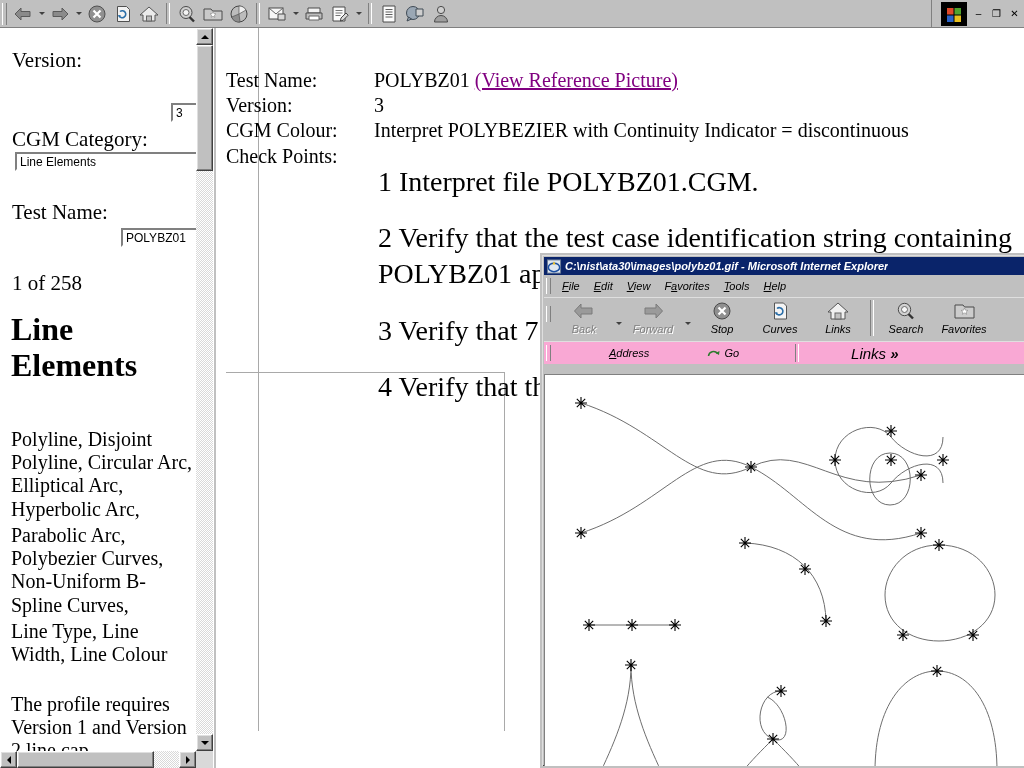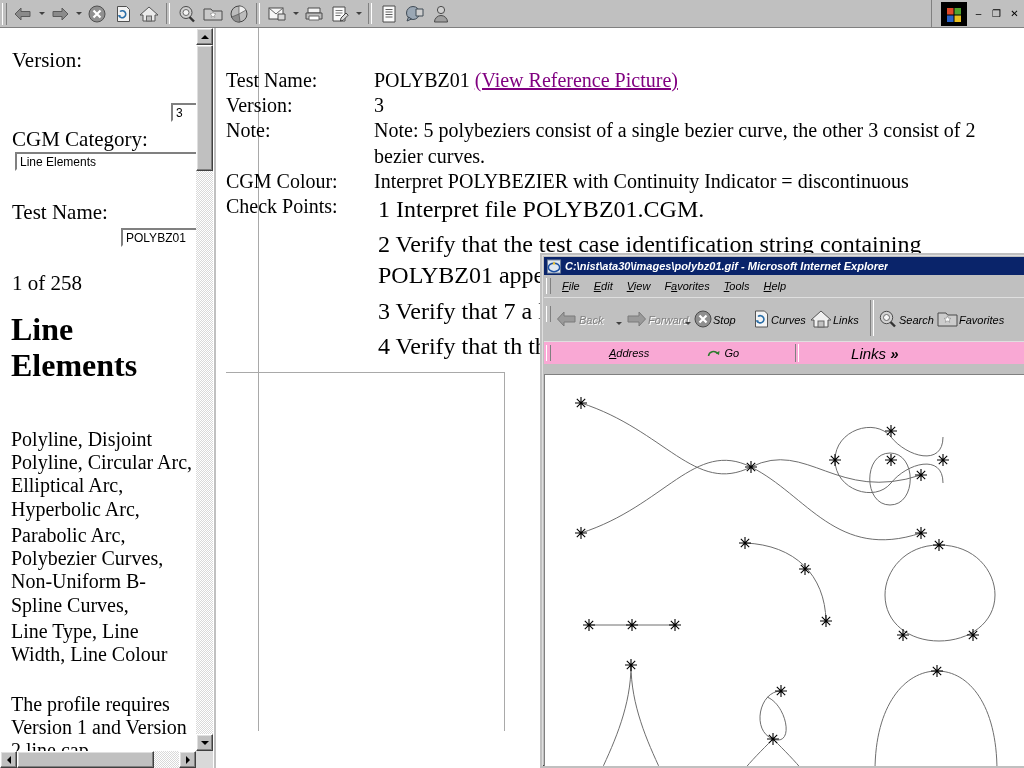--- a/index.html
+++ b/index.html
@@ -96,21 +96,21 @@
   .doc-vline{position:absolute;left:42px;top:0px;width:1px;height:703px;background:#a9a9a9;}
   .doc-vline2{position:absolute;left:288px;top:344px;width:1px;height:359px;background:#a9a9a9;}
   .doc-hr{position:absolute;left:10px;top:344px;width:278px;height:1px;background:#a9a9a9;}
 
   table.meta{position:absolute;left:10px;top:40px;border-collapse:collapse;}
   table.meta td{vertical-align:top;font-size:20px;line-height:1.26;padding:0;}
   td.k{width:148px;white-space:nowrap;}
   td.v{width:640px;}
   .linkref{color:#800080;text-decoration:underline;}
   .cklist{margin:0;padding:0;list-style:none;}
-  .cklist li{font-size:24px;line-height:1.3;margin-bottom:4px;}
+  .cklist li{font-size:28px;line-height:1.3;margin-bottom:4px;margin-top:20px;}
   .ck-indent{padding-left:4px;}
 
   
   .ie{
     position:absolute;left:540px;top:253px;width:576px;height:515px;
     background:#c0c0c0;
     border:2px solid #c0c0c0;
     box-shadow:inset 1px 1px 0 #dfdfdf, inset -1px -1px 0 #404040;
     box-sizing:border-box;
     font-family:"Liberation Sans", sans-serif;
@@ -138,21 +138,21 @@
     height:20px;margin:1px 2px 0 2px;background:#c0c0c0;display:flex;align-items:center;
   }
   .mgrip{width:3px;height:16px;margin:0 4px 0 2px;border-left:1px solid #fff;border-right:1px solid #808080;}
   .menu-item{font-size:11px;color:#000;padding:2px 7px;white-space:nowrap;}
   .menu-item u{text-decoration:underline;}
   .ie-menu-logo{margin-left:auto;width:28px;height:18px;background:#000;display:flex;align-items:center;justify-content:center;margin-right:1px;}
   .ie-toolbar{
     height:42px;margin:1px 2px 0 2px;background:#c0c0c0;display:flex;align-items:flex-start;
     border-top:1px solid #dfdfdf;
   }
-  .ie-tbtn{width:58px;height:40px;display:flex;flex-direction:row;align-items:center;justify-content:flex-start;padding-top:2px;box-sizing:border-box;}
+  .ie-tbtn{width:58px;height:40px;display:flex;flex-direction:column;align-items:center;justify-content:flex-start;padding-top:2px;box-sizing:border-box;}
   .ie-tbtn .ico{height:22px;display:flex;align-items:center;justify-content:center;}
   .ie-tbtn .lbl2{font-size:11px;color:#000;margin-top:1px;}
   .ie-tbtn.disabled .lbl2{color:#808080;text-shadow:1px 1px 0 #ffffff;}
   .ie-tdrop{width:11px;height:40px;display:flex;align-items:center;justify-content:center;padding-top:10px;box-sizing:border-box;}
   .ie-tsep{width:2px;height:36px;margin:2px 3px 0 3px;border-left:1px solid #808080;border-right:1px solid #ffffff;}
   .chev{margin-left:auto;font-size:12px;font-weight:bold;padding:2px 4px 0 0;color:#000;}
   .ie-addrbar{
     height:22px;margin:1px 2px 12px 2px;background:#f9a8d4;display:flex;align-items:center;
     border-top:1px solid #dfdfdf;
     gap:48px;
@@ -382,24 +382,20 @@
           <tr>
         <td class="k">Test Name:</td>
         <td class="v">
           <span>POLYBZ01</span>
           <span class="linkref">(View Reference Picture)</span>
         </td>
       </tr>
       <tr>
         <td class="k">Version:</td>
         <td class="v">3</td>
-      </tr>
-      <tr>
-        <td class="k">Note:</td>
-        <td class="v">Note: 5 polybeziers consist of a single bezier curve, the other 3 consist of 2 bezier curves.</td>
       </tr>
       <tr>
         <td class="k">CGM Colour:</td>
         <td class="v">Interpret POLYBEZIER with Continuity Indicator = discontinuous</td>
       </tr>
       <tr>
         <td class="k">Check Points:</td>
         <td class="v">
           <ul class="cklist">
             <li class="ck-indent">1 Interpret file POLYBZ01.CGM.</li>

